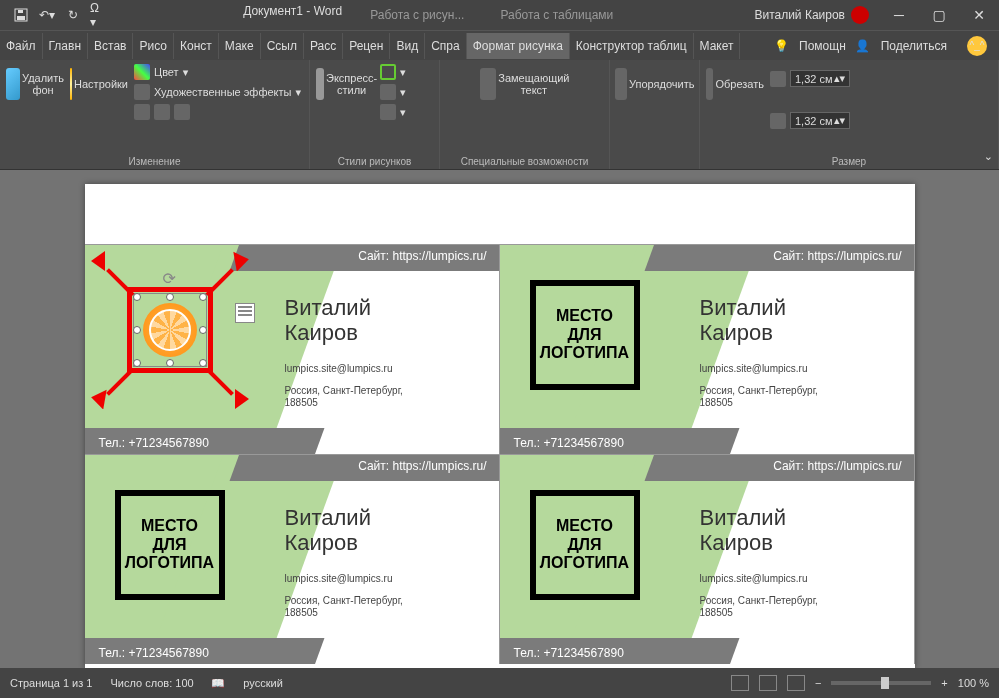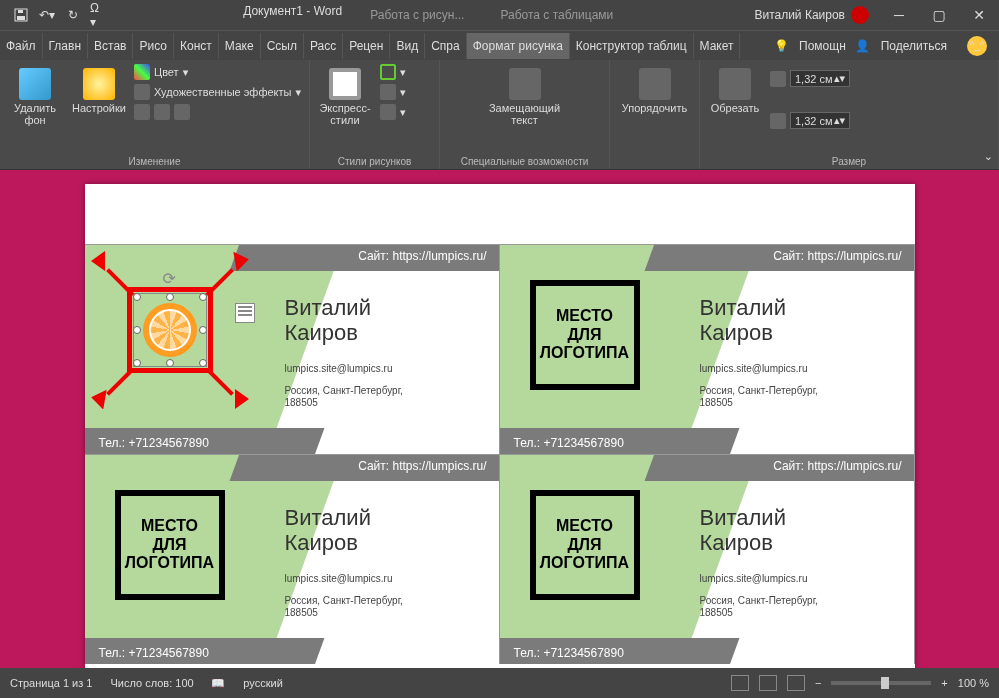--- a/index.html
+++ b/index.html
@@ -16,28 +16,28 @@
 .win-controls div { width: 40px; height: 30px; display: flex; align-items: center; justify-content: center; font-size: 14px; }
 .menubar { height: 30px; background: #444; display: flex; align-items: center; color: #ddd; font-size: 12px; border-top: 1px solid #555; }
 .menubar .mitem { padding: 6px 6px; white-space: nowrap; cursor: pointer; border-right: 1px solid #555; }
 .menubar .mitem.active { background: #666; }
 .menubar .right { margin-left: auto; display: flex; align-items: center; gap: 10px; padding-right: 12px; }
 .emoji { width:20px; height:20px; border-radius:50%; background:#ffc83d; display:flex; align-items:center; justify-content:center; font-size:10px; margin-left:10px;}
 .ribbon { height: 110px; background: #4a4a4a; display: flex; color: #ddd; font-size: 11px; border-bottom: 1px solid #333; position:relative; }
 .rgroup { border-right: 1px solid #555; display: flex; flex-direction: column; padding: 4px 6px 2px; }
 .rgroup .controls { flex: 1; display: flex; align-items: flex-start; gap: 6px; }
 .rgroup .glabel { text-align: center; font-size: 10px; color: #bbb; padding-top: 2px; margin-top: 12px; }
-.rbtn-big { display: flex; flex-direction: column; align-items: center; width: 58px; text-align:center; gap:2px; padding-top:4px; }
+.rbtn-big { display: flex; align-items: center; width: 58px; text-align:center; gap:2px; padding-top:4px; }
 .rbtn-big .ricon { width: 32px; height: 32px; background: #666; border-radius: 3px; display:flex; align-items:center; justify-content:center; }
 .rbtn-small-col { display: flex; flex-direction: column; gap: 4px; }
 .rbtn-small { display: flex; align-items: center; gap: 4px; font-size: 11px; }
 .ricon-s { width: 16px; height: 16px; background: #666; border-radius: 2px; display:inline-block; }
 .spinner { display:inline-flex; align-items:center; background:#333; border:1px solid #666; padding:1px 4px; font-size:11px; width:60px; justify-content:space-between;}
 .collapse { position:absolute; right:6px; bottom:6px; }
-.workspace { background: #be185d; height: 498px; display:flex; justify-content:center; overflow:hidden; position:relative; }
+.workspace { background: #737373; height: 498px; display:flex; justify-content:center; overflow:hidden; position:relative; }
 .page { width: 830px; background: #fff; margin-top: 14px; display: grid; grid-template-columns: 1fr 1fr; grid-template-rows: 60px repeat(2, 210px); box-shadow: 0 0 6px rgba(0,0,0,.4); }
 .page .ws { grid-column: 1 / 3; }
 .card { position: relative; overflow: hidden; border-top: 1px solid #999; border-right: 1px solid #999; }
 .card .green { position:absolute; left:0; top:0; width: 160px; height: 210px; background:#b5d99c; }
 .card .green::after{content:'';position:absolute;right:-60px;top:0;width:120px;height:100%;background:#b5d99c;transform:skewX(-20deg);}
 .card .graytop { position:absolute; right:0; top:0; height:26px; width: 260px; background:#7b7b7b; transform:skewX(-20deg); transform-origin:top right;}
 .card .graytop::after{content:'';position:absolute;right:-20px;top:0;width:40px;height:100%;background:#7b7b7b;transform:skewX(20deg);}
 .card .graybot { position:absolute; left:0; bottom:0; height:26px; width: 230px; background:#7b7b7b; transform:skewX(-20deg); transform-origin:bottom left;}
 .card .graybot::before{content:'';position:absolute;left:-20px;top:0;width:40px;height:100%;background:#7b7b7b;transform:skewX(20deg);}
 .card .site { position:absolute; top:4px; right:12px; color:#fff; font-size:12px; }

